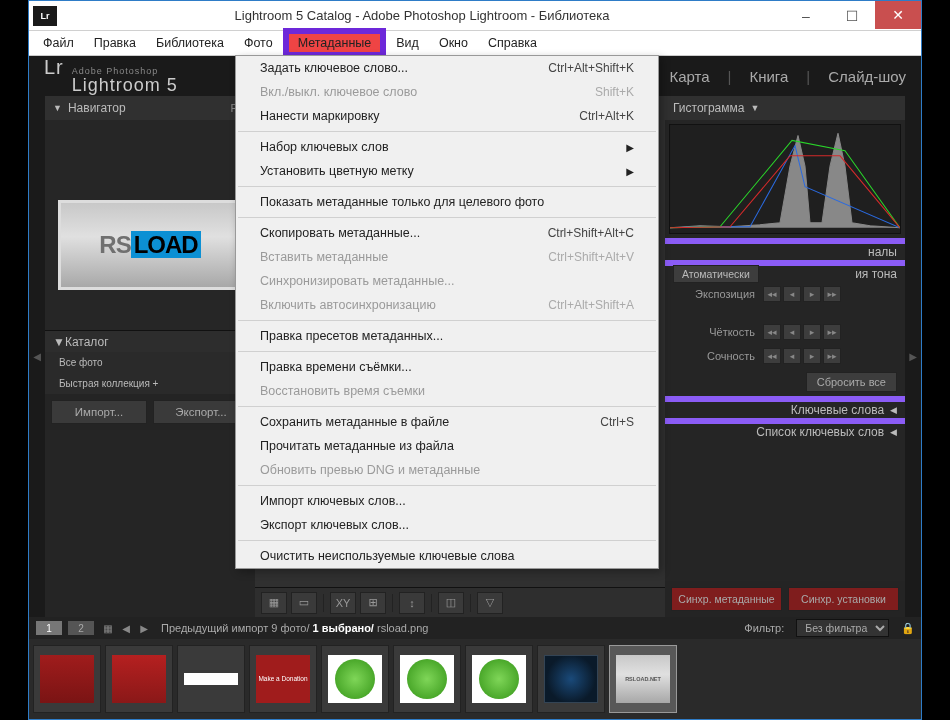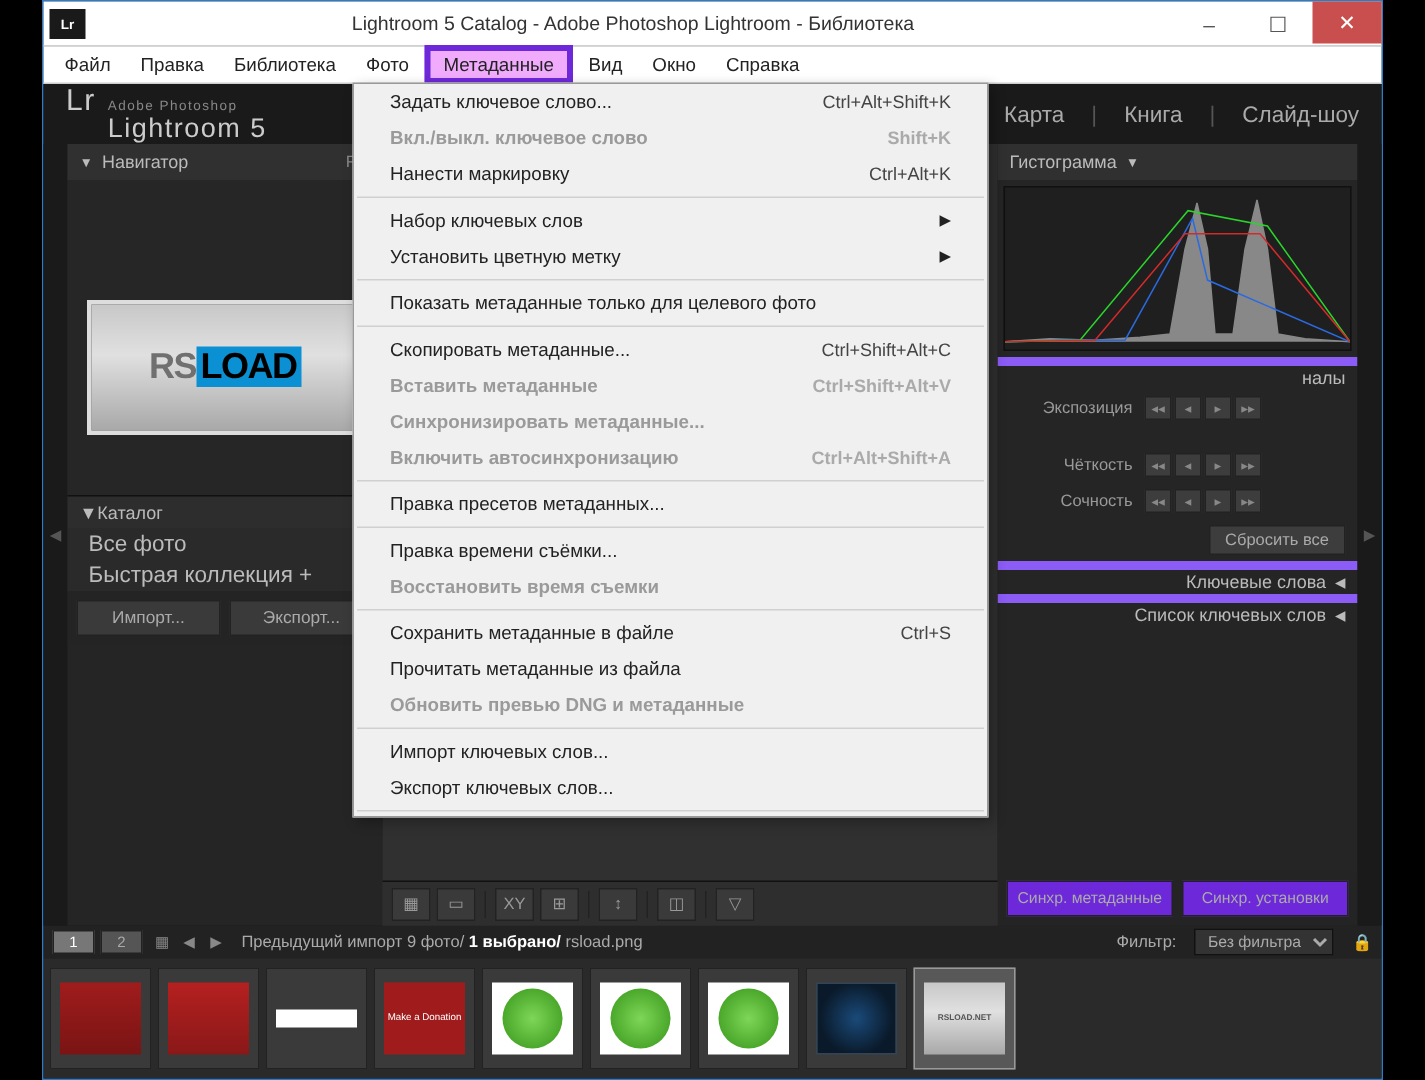--- a/index.html
+++ b/index.html
@@ -10,21 +10,21 @@
 .titlebar { height: 30px; background: #fff; display: flex; align-items: center; border-bottom: 1px solid #d0d0d0; }
 .titlebar .app-icon { width: 24px; height: 20px; background: #1a1a1a; margin: 0 4px; display: flex; align-items: center; justify-content: center; color: #fff; font-size: 9px; font-weight: bold; }
 .titlebar .title { flex: 1; text-align: center; font-size: 13px; color: #333; }
 .titlebar .win-controls { display: flex; }
 .titlebar .win-btn { width: 46px; height: 28px; display: flex; align-items: center; justify-content: center; font-size: 14px; cursor: pointer; }
 .titlebar .win-btn.close { background: #c94f4f; color: #fff; margin-top: -1px; }
 .titlebar .win-btn:not(.close) { color: #555; }
 
 .menubar { height: 25px; background: #fff; display: flex; align-items: center; padding: 0 4px; border-bottom: 1px solid #ccc; }
 .menubar .menu-item { padding: 3px 10px; font-size: 12.5px; color: #222; cursor: pointer; }
-.menubar .menu-item.active { background: #f0abfc; border: 4px solid #6d28d9; padding: 2px 9px; }
+.menubar .menu-item.active { background: #ef4444; border: 6px solid #6d28d9; padding: 2px 9px; }
 
 .lr-header { height: 40px; background: #1a1a1a; display: flex; align-items: center; padding: 0 15px; }
 .lr-logo { color: #ccc; font-size: 18px; font-weight: 300; letter-spacing: 1px; }
 .lr-logo small { font-size: 9px; display: block; line-height: 0.8; color: #888; }
 .lr-logo .lr { font-size: 20px; font-weight: 400; margin-right: 8px; }
 .lr-header-right { margin-left: auto; display: flex; gap: 18px; }
 .lr-header-right span { color: #aaa; font-size: 15px; cursor: pointer; }
 .lr-header-right .sep { color: #555; }
 
 .body-area { flex: 1; display: flex; background: #1a1a1a; position: relative; }
@@ -37,21 +37,21 @@
 .panel-header .right-text { margin-left: auto; color: #888; font-size: 11px; }
 
 .preview-box { padding: 20px 10px; background: #262626; min-height: 210px; }
 .preview-thumb { width: 185px; height: 90px; background: linear-gradient(180deg, #c8c8c8 0%, #e0e0e0 40%, #a8a8a8 100%); border: 3px solid #ddd; display: flex; align-items: center; justify-content: center; margin: 60px auto 0; }
 .preview-thumb .rsload { font-size: 24px; font-weight: 900; letter-spacing: -1px; }
 .preview-thumb .rs { color: #707070; }
 .preview-thumb .load { color: #000000; background: #0c90d4; padding: 0 3px; }
 
 .catalog-header { height: 22px; background: #2d2d2d; display: flex; align-items: center; padding: 0 8px; font-size: 12px; color: #bbb; border-top: 1px solid #111; }
 .catalog-items { background: #2a2a2a; }
-.catalog-item { height: 21px; display: flex; align-items: center; padding: 0 14px; font-size: 15px; color: #bbb; cursor: pointer; }
+.catalog-item { height: 21px; display: flex; align-items: center; padding: 0 14px; font-size: 10px; color: #bbb; cursor: pointer; }
 .catalog-item.selected { background: #444; color: #ddd; }
 
 .bottom-buttons { display: flex; gap: 6px; padding: 6px; background: #242424; }
 .bottom-btn { flex: 1; height: 24px; background: #3a3a3a; border: 1px solid #222; color: #aaa; font-size: 11.5px; display: flex; align-items: center; justify-content: center; cursor: pointer; text-align: right; }
 
 .center-area { flex: 1; background: #303030; position: relative; }
 
 .toolbar { position: absolute; bottom: 0; left: 0; right: 0; height: 30px; background: #2e2e2e; display: flex; align-items: center; gap: 4px; padding: 0 6px; border-top: 1px solid #111; }
 .tool-btn { width: 26px; height: 22px; background: #3a3a3a; border: 1px solid #222; display: flex; align-items: center; justify-content: center; color: #999; font-size: 11px; cursor: pointer; }
 .toolbar .sep { width: 1px; height: 18px; background: #222; margin: 0 2px; }
@@ -65,38 +65,38 @@
 .r-section-header .tri { margin-left: 6px; font-size: 9px; }
 .r-section-header .left-btn { margin-right: auto; background: #3d3d3d; padding: 2px 8px; font-size: 10.5px; border: 1px solid #222; }
 
 .adjust-row { height: 24px; display: flex; align-items: center; padding: 0 10px; font-size: 11px; color: #999; }
 .adjust-row .label { width: 80px; text-align: right; margin-right: 8px; }
 .adjust-row .scrub-group { display: flex; gap: 2px; }
 .adjust-row .scrub { width: 18px; height: 16px; background: #3d3d3d; border: 1px solid #222; font-size: 9px; display: flex; align-items: center; justify-content: center; color: #888; cursor: pointer; }
 .r-reset-btn { margin: 4px 8px 4px auto; background: #3d3d3d; border: 1px solid #222; color: #aaa; font-size: 11px; padding: 3px 10px; width: fit-content; display: block; cursor: pointer; }
 
 .sync-buttons { display: flex; gap: 6px; padding: 6px; background: #242424; margin-top: auto; }
-.sync-btn { flex: 1; height: 24px; background: #6d28d9; border: 1px solid #222; color: #aaa; font-size: 10.5px; display: flex; align-items: center; justify-content: center; cursor: pointer; }
+.sync-btn { flex: 1; height: 24px; background: #7f1d1d; border: 1px solid #222; color: #aaa; font-size: 10.5px; display: flex; align-items: center; justify-content: center; cursor: pointer; }
 
 .filmstrip-header { height: 22px; background: #222; display: flex; align-items: center; padding: 0 6px; font-size: 11px; color: #aaa; }
 .fs-page { width: 28px; height: 16px; background: #555; border: 1px solid #222; margin-right: 4px; display: flex; align-items: center; justify-content: center; font-size: 10px; cursor: pointer; }
 .fs-page.active { background: #777; color: #fff; }
 .fs-nav { width: 18px; height: 16px; display: flex; align-items: center; justify-content: center; cursor: pointer; color: #888; font-size: 10px; }
 .filmstrip-header .fs-text { margin-left: 8px; }
 .filmstrip-header .fs-filter { margin-left: auto; display: flex; align-items: center; gap: 12px; }
 .filmstrip-header .fs-filter select { background: #333; border: 1px solid #111; color: #aaa; font-size: 10.5px; padding: 1px 4px; }
 
 .filmstrip { height: 80px; background: #2a2a2a; display: flex; align-items: center; gap: 4px; padding: 4px; }
 .thumb { width: 68px; height: 68px; background: #3a3a3a; border: 1px solid #222; display: flex; align-items: center; justify-content: center; cursor: pointer; position: relative; }
 .thumb .inner { width: 54px; height: 48px; }
 .thumb.selected { background: #585858; border-color: #999; }
 
 .dropdown { position: absolute; top: 55px; left: 235px; width: 424px; background: #f0f0f0; border: 1px solid #999; box-shadow: 3px 3px 8px rgba(0,0,0,0.3); z-index: 100; }
 .dropdown-item { height: 24px; display: flex; align-items: center; padding: 0 24px; font-size: 12.5px; color: #222; cursor: pointer; }
-.dropdown-item.disabled { color: #9a9a9a; cursor: default; font-weight: bold; }
+.dropdown-item.disabled { color: #9a9a9a; cursor: default; }
 .dropdown-item .shortcut { margin-left: auto; color: #444; font-size: 12px; }
 .dropdown-item.disabled .shortcut { color: #aaa; }
 .dropdown-item .submenu-arrow { margin-left: auto; font-size: 10px; }
 .dropdown-sep { height: 1px; background: #d0d0d0; margin: 3px 2px; }
 </style>
 </head>
 <body>
 
 <div class="window">
 
@@ -193,20 +193,24 @@
       <div class="histogram">
         <svg viewBox="0 0 230 105" preserveAspectRatio="none">
           <polyline points="0,100 30,98 60,99 90,97 110,95 120,40 128,10 135,40 140,95 152,95 160,40 168,8 175,40 182,95 200,98 230,100" fill="#888" stroke="#888"></polyline>
           <polyline points="0,100 40,99 80,99 125,20 135,60 230,100" fill="none" stroke="#2a6ae0" stroke-width="1"></polyline>
           <polyline points="0,100 50,99 122,15 175,25 230,100" fill="none" stroke="#2ad42a" stroke-width="1"></polyline>
           <polyline points="0,100 60,99 120,30 170,30 230,100" fill="none" stroke="#d42a2a" stroke-width="1"></polyline>
         </svg>
       </div>
       <div class="r-section-header">
         <span>налы</span>
+      </div>
+      <div class="r-section-header">
+        <span class="left-btn">Атоматически</span>
+        <span>ия тона</span>
       </div>
       <div id="adjustments">
           <div class="adjust-row">
             <span class="label">Экспозиция</span>
             <span class="scrub-group">
               <span class="scrub">◂◂</span>
               <span class="scrub">◂</span>
               <span class="scrub">▸</span>
               <span class="scrub">▸▸</span>
             </span>
@@ -375,13 +379,16 @@
       <span>Обновить превью DNG и метаданные</span>
     </div>
     <div class="dropdown-sep"></div>
     <div class="dropdown-item">
       <span>Импорт ключевых слов...</span>
     </div>
     <div class="dropdown-item">
       <span>Экспорт ключевых слов...</span>
     </div>
     <div class="dropdown-sep"></div>
+    <div class="dropdown-item">
+      <span>Очистить неиспользуемые ключевые слова</span>
+    </div>
   </div>
 
 </body></html>

